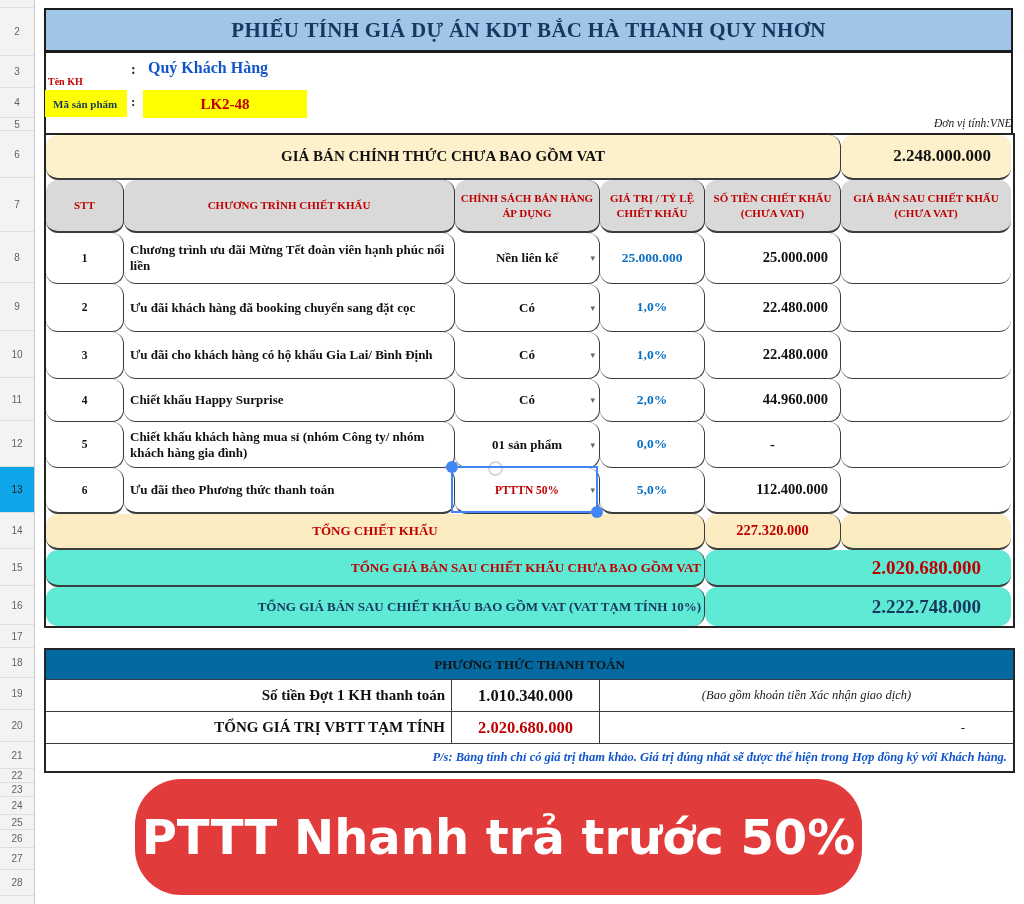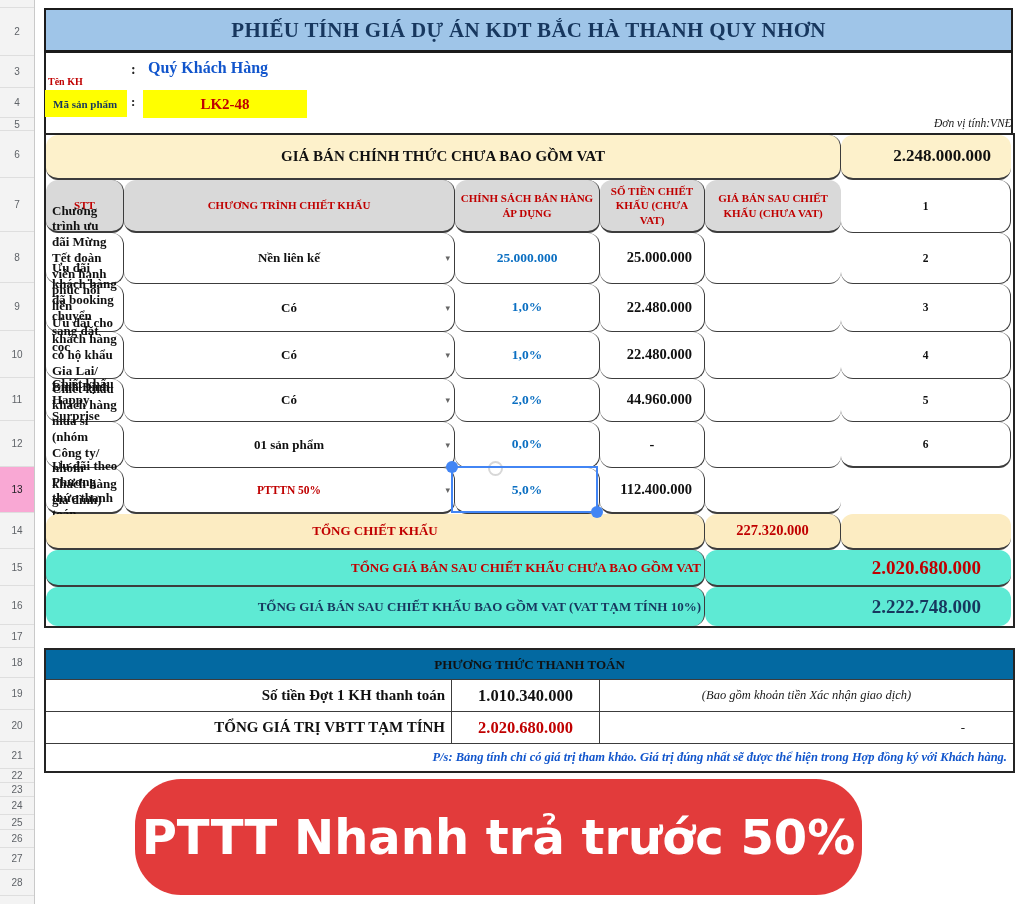--- a/index.html
+++ b/index.html
@@ -4,21 +4,21 @@
 <style>
   html,body{margin:0;padding:0;background:#fff;}
   #page{position:relative;width:1024px;height:904px;background:#ffffff;overflow:hidden;
         font-family:"Liberation Serif","DejaVu Serif",serif;color:#111;}
 
   
   #gutter{position:absolute;left:0;top:0;width:34px;height:904px;background:#f3f3f3;
           border-right:1px solid #c9c9c9;font-family:"Liberation Sans","DejaVu Sans",sans-serif;}
   .gutter-cell{box-sizing:border-box;border-bottom:1px solid #dedede;display:flex;
                align-items:center;justify-content:center;font-size:10px;color:#5f6368;}
-  .gutter-cell.active{background:#f9a8d4;color:#202124;text-align:center;}
+  .gutter-cell.active{background:#0ea5e9;color:#202124;text-align:center;}
 
   
   .vline{position:absolute;width:2px;background:#1f1f1f;}
 
   
   #title-band{position:absolute;left:44px;top:8px;width:969px;height:45px;box-sizing:border-box;
               background:#9fc5e8;border:2px solid #1b1b1b;border-bottom-width:3px;
               display:flex;align-items:center;justify-content:center;
               font-size:21px;font-weight:bold;color:#17375e;letter-spacing:.3px;}
 
@@ -162,20 +162,21 @@
   <span class="abs" id="unit-note">Đơn vị tính:VNĐ</span>
 
   <div id="price-table">
 
     <div class="c cream sp5 f15 bb2">GIÁ BÁN CHÍNH THỨC CHƯA BAO GỒM VAT</div>
     <div class="c cream lastcol right f17 bb2 padr8">2.248.000.000</div>
 
     <div class="c hdr bb2">STT</div>
     <div class="c hdr bb2">CHƯƠNG TRÌNH CHIẾT KHẤU</div>
     <div class="c hdr bb2">CHÍNH SÁCH BÁN HÀNG ÁP DỤNG</div>
+    <div class="c hdr bb2">GIÁ TRỊ / TỶ LỆ CHIẾT KHẤU</div>
     <div class="c hdr bb2">SỐ TIỀN CHIẾT KHẤU (CHƯA VAT)</div>
     <div class="c hdr bb2 lastcol">GIÁ BÁN SAU CHIẾT KHẤU (CHƯA VAT)</div>
 
     <div class="c stt">1</div>
     <div class="c left f13">Chương trình ưu đãi Mừng Tết đoàn viên hạnh phúc nổi liền</div>
     <div class="c dd">
       <span>Nền liên kế</span>
       <span class="dd-arrow">▾</span>
     </div>
     <div class="c rate">25.000.000</div>

